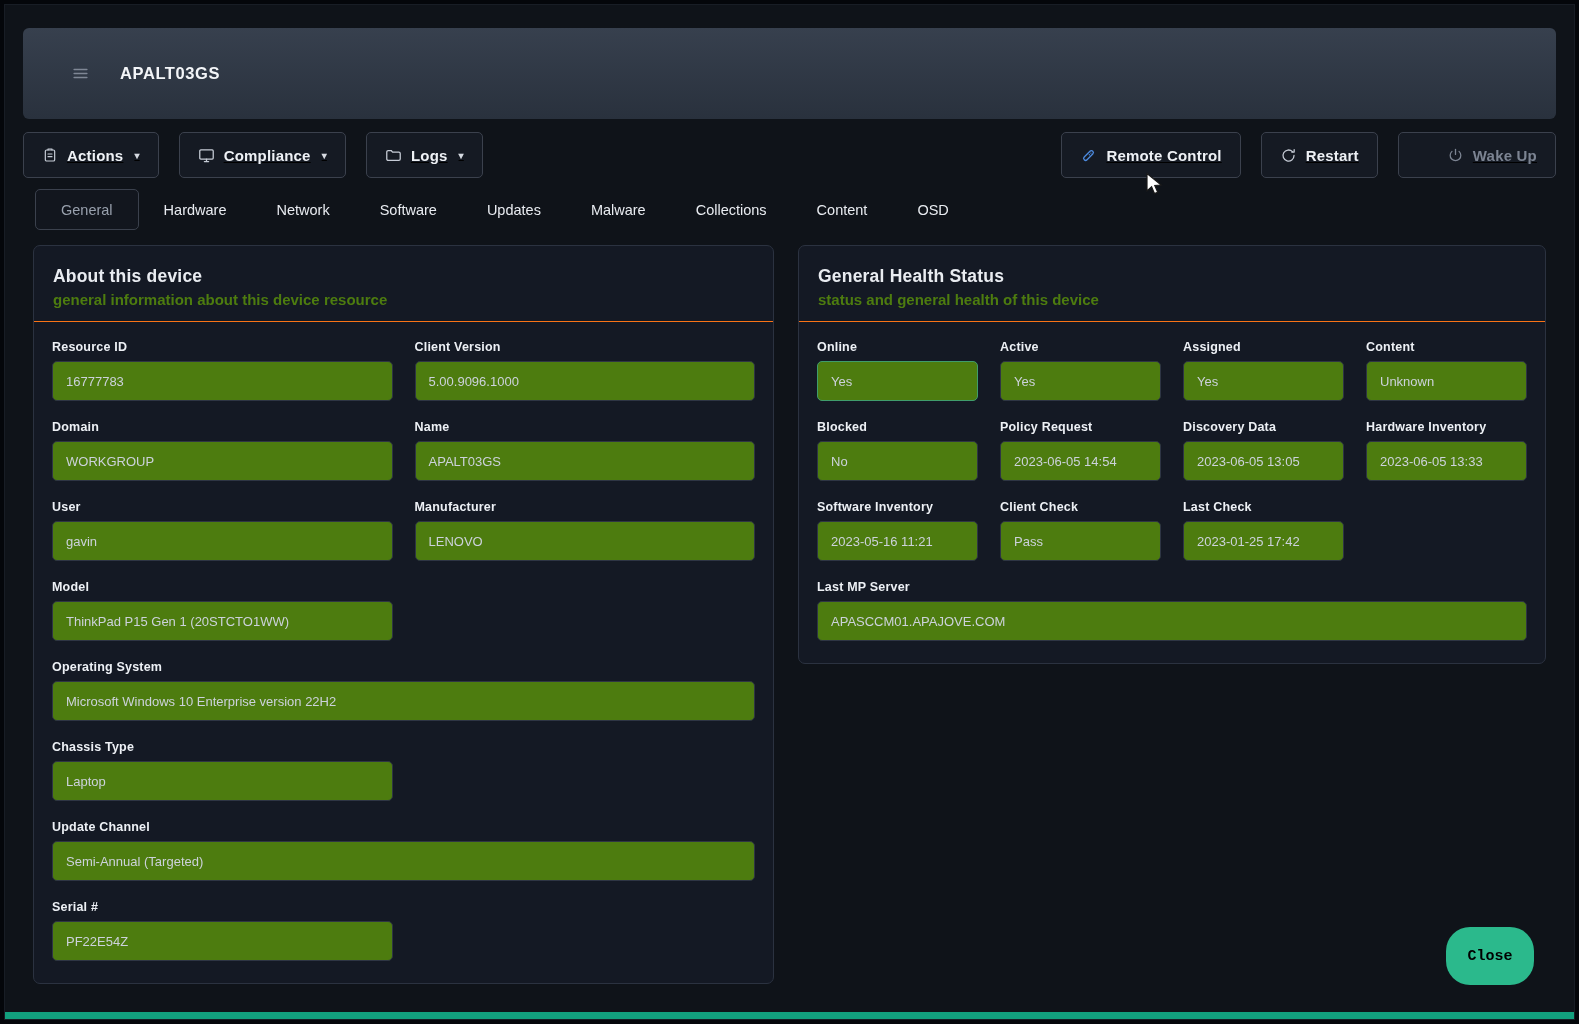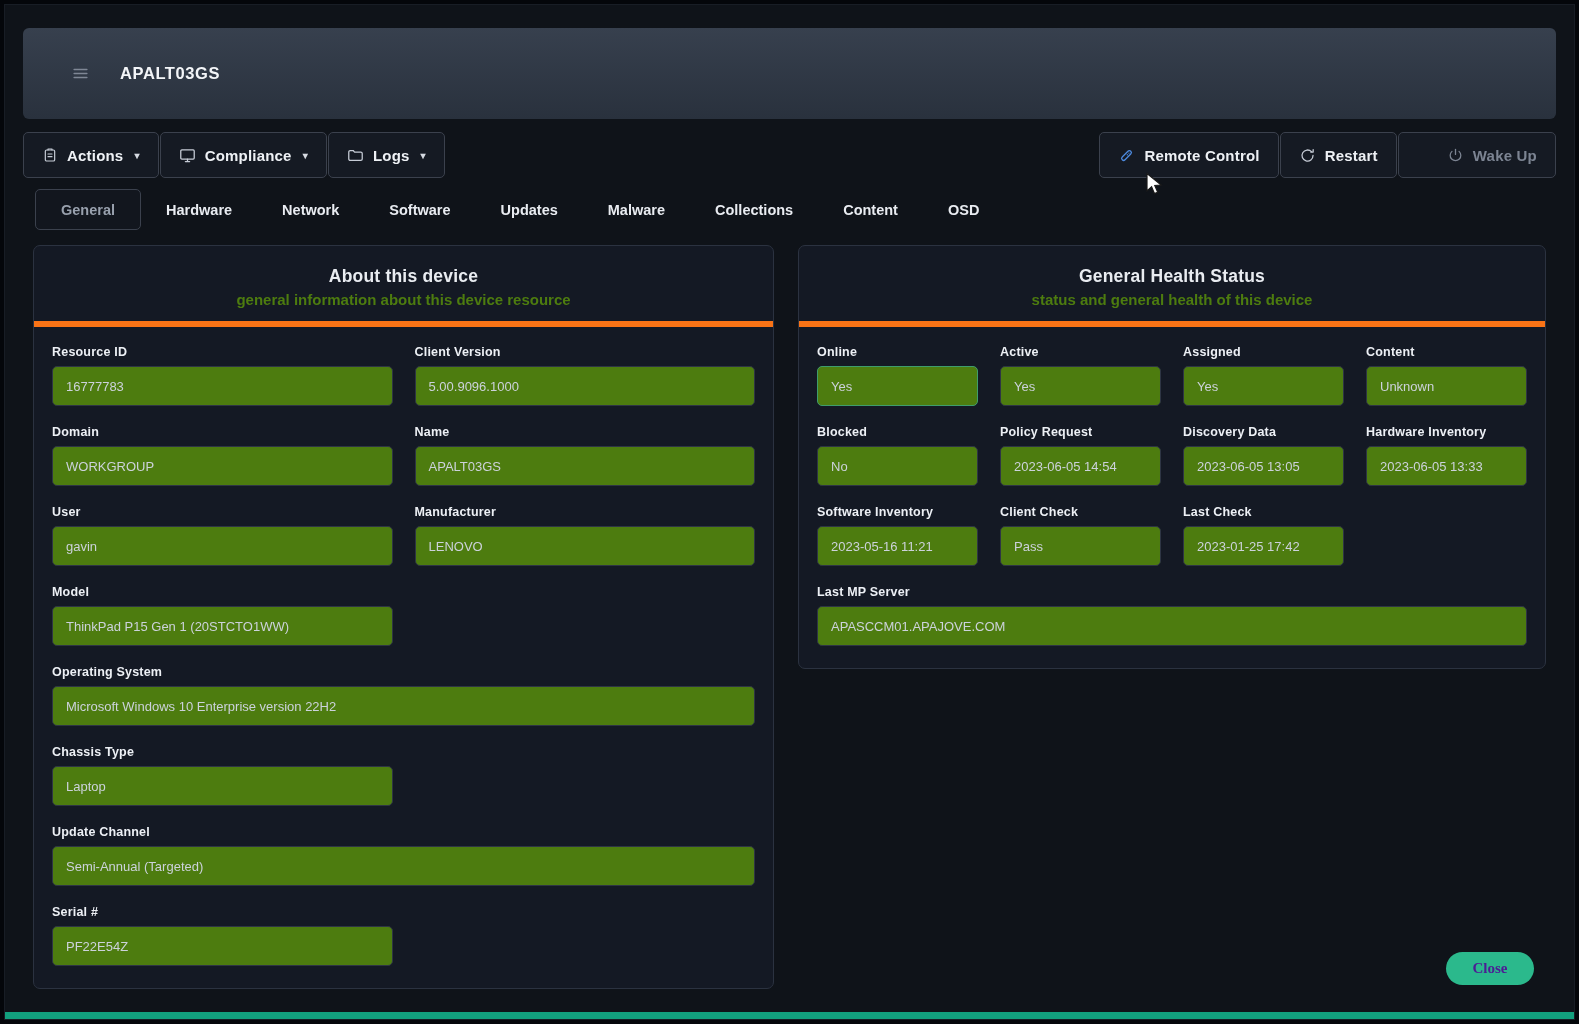--- a/index.html
+++ b/index.html
@@ -8,59 +8,59 @@
 
   
   .titlebar{height:91px;margin:23px 18px 0;border-radius:6px;
     background:linear-gradient(180deg,#37404e,#29313d);
     display:flex;align-items:center;padding-left:44px;box-sizing:border-box;}
   .hamburger{background:none;border:none;color:#7f8795;cursor:pointer;padding:4px;line-height:0;}
   .app-title{margin-left:26px;color:#f3f5f8;font-size:16.5px;font-weight:700;letter-spacing:.6px;}
 
   
   .toolbar{display:flex;justify-content:space-between;padding:0 18px;margin-top:13px;}
-  .toolbar-left,.toolbar-right{display:flex;gap:1px;}
+  .toolbar-left,.toolbar-right{display:flex;gap:20px;text-decoration:underline;}
   .tbtn{display:inline-flex;align-items:center;gap:9px;height:46px;padding:0 18px;
     background:#151a23;border:1px solid #3b414d;border-radius:5px;color:#eef1f5;
     font-weight:700;font-size:15px;font-family:inherit;cursor:pointer;letter-spacing:.2px;}
   .tbtn .caret{font-size:10px;color:#d6dae1;margin-left:2px;}
   .ticon{line-height:0;}
   .ticon svg{display:block;color:#c6ccd6;}
   .tbtn.remote .ticon svg{color:var(--remote-blue,#4d8be0);}
   .tbtn.dim{color:#7c8492;padding-left:48px;}
   .tbtn.dim .ticon svg{color:#7c8492;}
 
   
   .tabs{display:flex;align-items:center;margin:11px 0 0 30px;}
   .tab{padding:0 25px;height:41px;display:flex;align-items:center;color:#e9ecf1;
-    font-size:14.5px;font-weight:700;cursor:pointer;box-sizing:border-box;}
+    font-size:14.5px;font-weight:400;cursor:pointer;box-sizing:border-box;}
   .tab.active{border:1px solid #3b414d;border-radius:5px;color:#98a0ad;background:#12161e;}
 
   
   .cards{display:flex;align-items:flex-start;gap:24px;padding:0 28px;margin-top:15px;}
   .card{background:#141924;border:1px solid #2b3240;border-radius:7px;box-sizing:border-box;}
   .card-about{width:741px;flex:none;}
   .card-health{flex:1;}
-  .card-head{padding:20px 19px 13px;border-bottom:6px solid #f97316;text-align:center;}
+  .card-head{padding:20px 19px 13px;border-bottom:1px solid #f97316;}
   .card-title{font-size:17.5px;font-weight:700;color:#e9ecf1;letter-spacing:.2px;}
   .card-sub{margin-top:4px;font-size:15px;font-weight:700;color:#4d7c0f;}
   .card-body{padding:18px 18px 22px;display:grid;column-gap:22px;row-gap:19px;}
   .grid2{grid-template-columns:1fr 1fr;}
   .grid3{grid-template-columns:1fr 1fr 1fr 1fr;}
   .flabel{font-size:12.5px;font-weight:700;color:#edf0f5;margin-bottom:7px;letter-spacing:.2px;}
   .fbox{height:38px;display:flex;align-items:center;padding:0 13px;background:#4d7c0f;
     border:1px solid #2e3544;border-radius:5px;font-size:13px;color:#ccd2db;
     white-space:nowrap;overflow:hidden;}
   .fbox.green{border-color:var(--online-border,#3f9c6c);}
   .full{grid-column:1 / -1;}
 
   
-  .close-btn{position:absolute;right:40px;bottom:34px;width:88px;height:33px;border:none;
-    border-radius:24px;background:var(--accent-green,#2bb98c);color:#4c1d95;font-weight:700;
-    font-size:15px;font-family:Liberation Serif, serif;cursor:pointer;}
+  .close-btn{position:absolute;right:40px;bottom:34px;width:88px;height:58px;border:none;
+    border-radius:24px;background:var(--accent-green,#2bb98c);color:#000000;font-weight:700;
+    font-size:15px;font-family:Liberation Mono, monospace;cursor:pointer;}
   .bottom-bar{position:absolute;left:0;right:0;bottom:0;height:7px;
     background:var(--bottom-bar,#12a07e);}
 
   .cursor{position:absolute;left:1140px;top:167px;pointer-events:none;z-index:10;line-height:0;}
 </style>
 </head>
 <body>
 
 <div class="page">
 

